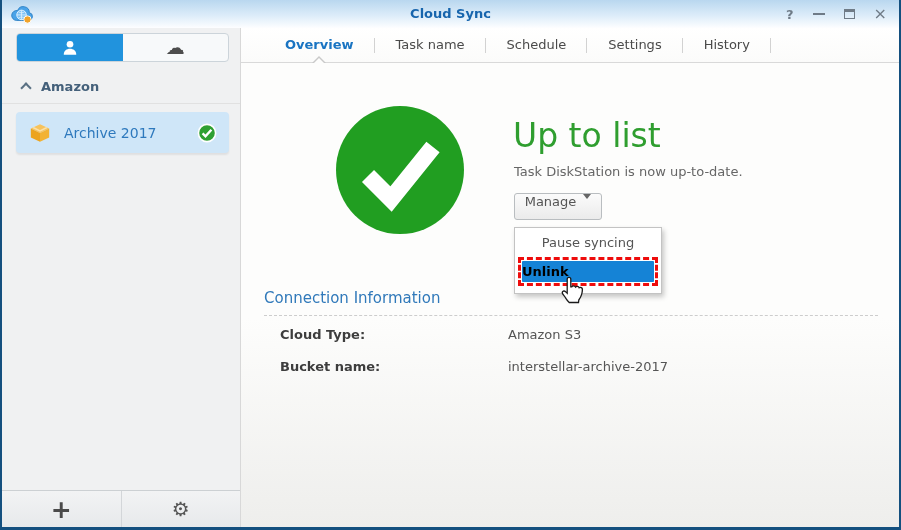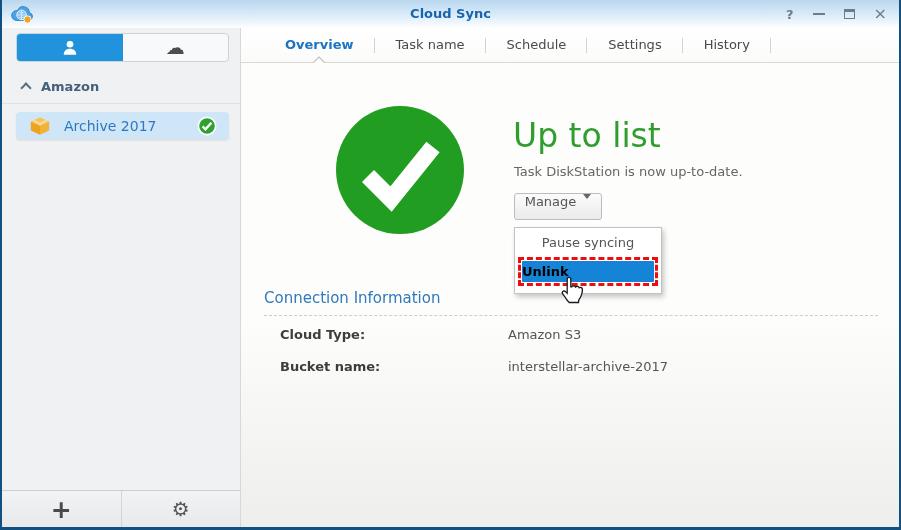--- a/index.html
+++ b/index.html
@@ -47,21 +47,21 @@
     margin:17px 0 0 20px; display:flex; align-items:center; gap:11px;
     color:#44607a; font-weight:bold; font-size:13px;
   }
   .chevron-up {
     width:8px; height:8px; border-left:2px solid #5a7184; border-top:2px solid #5a7184;
     transform:rotate(45deg); margin-top:3px;
   }
   .sidebar-divider { height:1px; background:#e1e1e1; margin:9px 0 0 0; }
 
   .task-item {
-    margin:8px 11px 0 14px; height:27px; background:#cfe6f8; border-radius:4px;
+    margin:8px 11px 0 14px; height:41px; background:#cfe6f8; border-radius:4px;
     display:flex; align-items:center; padding:0 12px 0 13px;
     box-shadow:0 2px 2px rgba(0,0,0,0.07);
   }
   .task-label { flex:1; margin-left:13px; color:#2e79bd; font-size:14px; }
 
   .sidebar-footer {
     margin-top:auto; height:37px; border-top:1px solid #ccd0d3; display:flex;
     background:linear-gradient(180deg,#f2f3f4,#e7e9eb);
   }
   .footer-btn { flex:1; display:flex; align-items:center; justify-content:center; color:#4a4a4a; cursor:pointer; }

